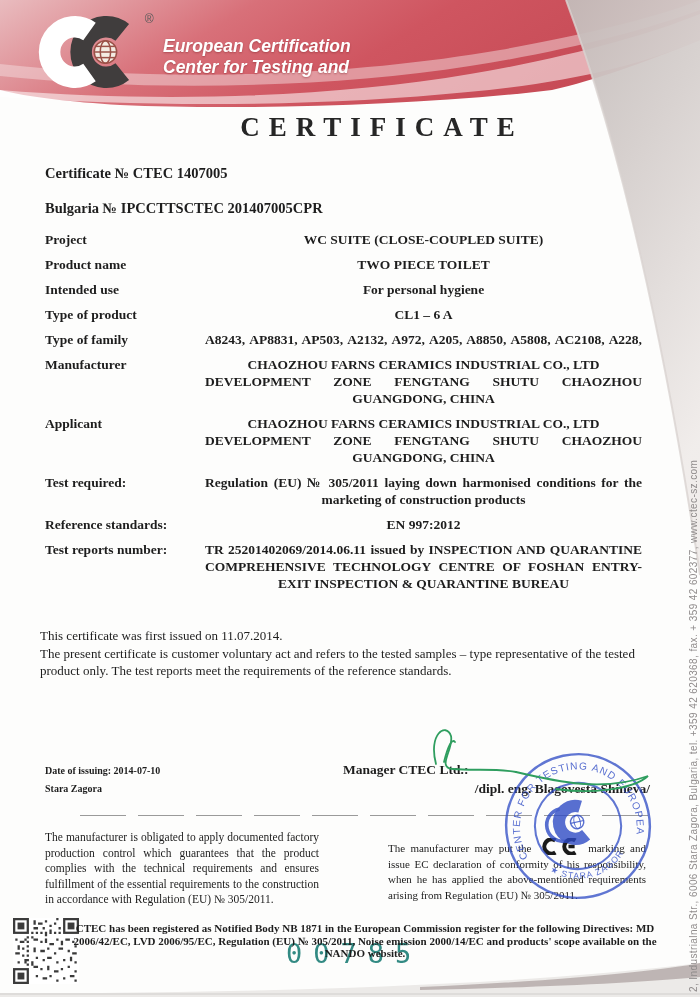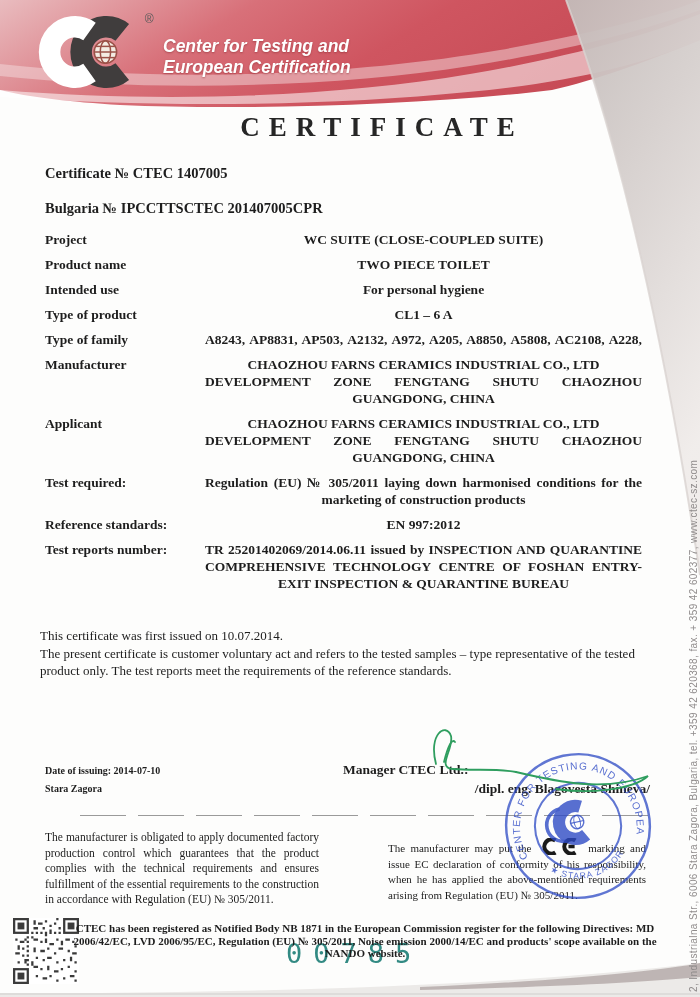--- a/index.html
+++ b/index.html
@@ -116,22 +116,22 @@
         <ellipse cx="74" cy="47" rx="5.5" ry="12" fill="none"></ellipse>
         <line x1="62" y1="47" x2="86" y2="47"></line>
         <line x1="64" y1="41" x2="84" y2="41"></line>
         <line x1="64" y1="53" x2="84" y2="53"></line>
       </g>
       <text x="116" y="16" font-size="13" fill="#5a5a5a" font-family="Liberation Sans, sans-serif">®</text>
     </svg>
   </div>
 
   <div class="org-name">
+    <div>European Certification</div>
     <div>Center for Testing and</div>
-    <div>European Certification</div>
   </div>
 
   <div class="doc-title">CERTIFICATE</div>
   <div class="cert-no">Certificate № CTEC 1407005</div>
   <div class="project-no">Bulgaria № IPCCTTSCTEC 201407005CPR</div>
 
   <div class="fields">
     <div class="frow">
       <div class="flabel">Project</div>
       <div class="fvalue">
@@ -195,21 +195,21 @@
       <div class="flabel">Test reports number:</div>
       <div class="fvalue">
         <div class="vline stretch">TR 25201402069/2014.06.11 issued by INSPECTION AND QUARANTINE</div>
         <div class="vline stretch">COMPREHENSIVE TECHNOLOGY CENTRE OF FOSHAN ENTRY-</div>
         <div class="vline">EXIT INSPECTION &amp; QUARANTINE BUREAU</div>
       </div>
     </div>
   </div>
 
   <div class="notes">
-    <div>This certificate was first issued on 10.07.2014.</div>
+    <div>This certificate was first issued on 11.07.2014.</div>
     <div>The present certificate is customer voluntary act and refers to the tested samples – type representative of the tested product only. The test reports meet the requirements of the reference standards.</div>
   </div>
 
   <div class="date-block">
     <div>Date of issuing: 2014-07-10</div>
     <div>Stara Zagora</div>
   </div>
   <div class="manager-line">Manager CTEC Ltd.:</div>
   <div class="signatory">/dipl. eng. Blagovesta Shineva/</div>
   <div class="divider"></div>

